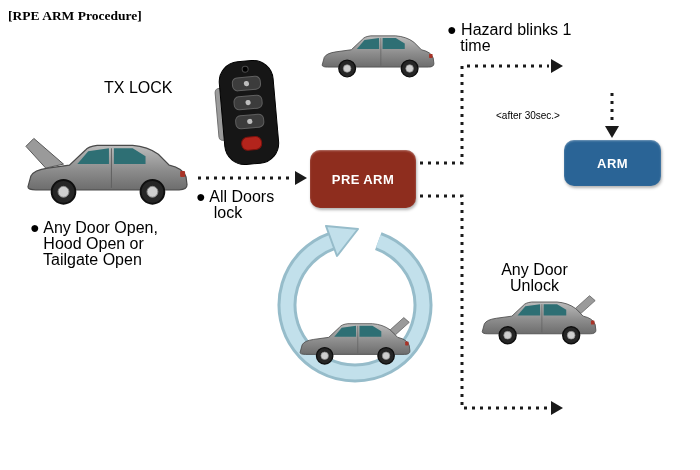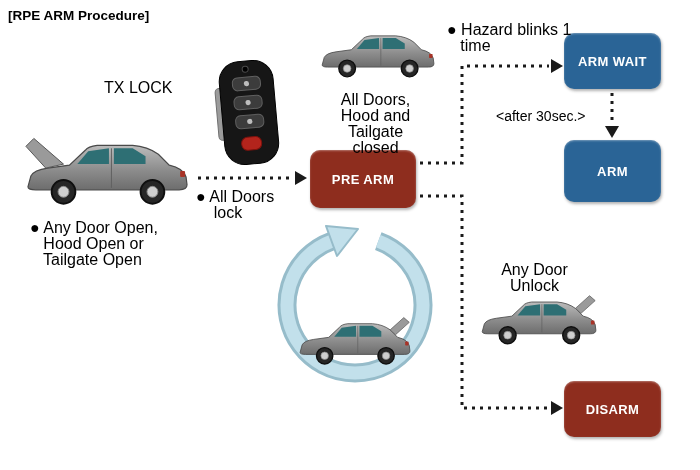--- a/index.html
+++ b/index.html
@@ -2,21 +2,21 @@
 <html style="--arm-box: #2a6496; --alarm-box: #8e2d1e; --loop-fill: #c2e0eb; --loop-outline: #96bcca; --car-window: #2e6f74;"><head>
 <meta charset="utf-8">
 <style>
   html,body{margin:0;padding:0;background:#fff;}
   .canvas{position:relative;width:700px;height:470px;background:#ffffff;overflow:hidden;
           font-family:"Liberation Sans", sans-serif;color:#000;}
   .layer-connectors{position:absolute;left:0;top:0;z-index:1;}
   .icon-svg{position:absolute;z-index:2;}
   .txt{position:absolute;z-index:3;font-size:16px;line-height:16px;white-space:pre;}
   .txt.center{text-align:center;}
-  .title{position:absolute;left:8px;top:8px;z-index:3;font-size:13.5px;font-weight:bold;}
+  .title{position:absolute;left:8px;top:8px;z-index:3;font-size:13.5px;font-weight:bold;font-family:Liberation Serif, serif;}
   .state-box{position:absolute;z-index:3;border-radius:10px;color:#fff;font-weight:bold;
              font-size:13px;letter-spacing:.4px;display:flex;align-items:center;justify-content:center;
              box-shadow:inset 0 1px 2px rgba(255,255,255,.35), 1px 2px 3px rgba(0,0,0,.3);}
   .state-blue{background:var(--arm-box,#2a6496);}
   .state-red{background:var(--alarm-box,#8e2d1e);justify-content:center;}
   .dotted{fill:none;stroke:#1a1a1a;stroke-width:3;stroke-dasharray:3 5;}
   .ah{fill:#1a1a1a;}
   .loop-outer{fill:none;stroke:var(--loop-outline,#96bcca);stroke-width:19;}
   .loop-inner{fill:none;stroke:var(--loop-fill,#c2e0eb);stroke-width:13;}
   .loop-head{fill:var(--loop-fill,#c2e0eb);stroke:var(--loop-outline,#96bcca);stroke-width:2;stroke-linejoin:round;}
@@ -104,39 +104,29 @@
     <rect x="23" y="59" width="28" height="13" rx="5" fill="#3c3c3c" stroke="#606060"></rect>
     <circle cx="37" cy="27.5" r="2.6" fill="#bdbdbd"></circle>
     <circle cx="37" cy="46.5" r="2.6" fill="#bdbdbd"></circle>
     <circle cx="37" cy="65.5" r="2.6" fill="#bdbdbd"></circle>
     <rect x="27" y="81" width="20" height="13" rx="6" fill="#b3241c" stroke="#7e120d"></rect>
   </svg>
 
   <div class="state-box state-red" style="left:310px;top:150px;width:106px;height:58px">
     <span>PRE ARM</span>
   </div>
-  <div class="state-box state-blue" style="left:564px;top:33px;width:97px;height:56px">
-    <span>ARM WAIT</span>
-  </div>
-  <div class="state-box state-blue" style="left:564px;top:140px;width:97px;height:62px">
+  <div class="state-box state-blue" style="left:564px;top:140px;width:97px;height:46px">
     <span>ARM</span>
-  </div>
-  <div class="state-box state-red" style="left:564px;top:381px;width:97px;height:56px">
-    <span>DISARM</span>
   </div>
 
   <div class="txt" style="left:104px;top:80px">TX LOCK</div>
   <div class="txt" style="left:30px;top:220px">● Any Door Open,
    Hood Open or
    Tailgate Open</div>
   <div class="txt" style="left:196px;top:189px">● All Doors
     lock</div>
-  <div class="txt center" style="left:328px;top:92px;width:95px">All Doors,
-Hood and
-Tailgate
-closed</div>
   <div class="txt" style="left:447px;top:22px">● Hazard blinks 1
    time</div>
-  <div class="txt" style="left:496px;top:108px;font-size:14px">&lt;after 30sec.&gt;</div>
+  <div class="txt" style="left:496px;top:108px;font-size:10px">&lt;after 30sec.&gt;</div>
   <div class="txt center" style="left:492px;top:262px;width:85px">Any Door
 Unlock</div>
 
 </div>
 
 </body></html>

